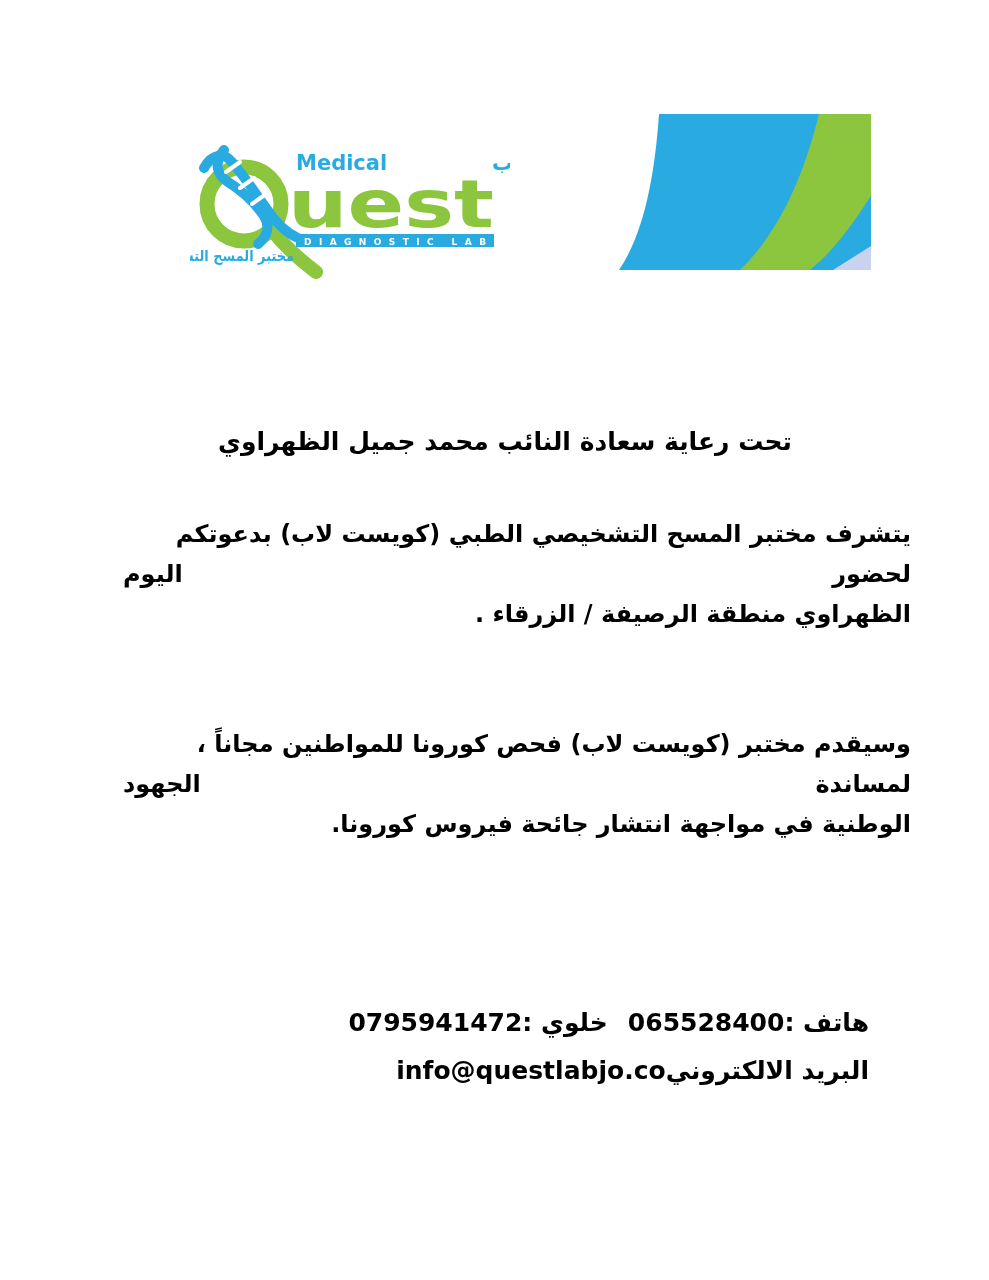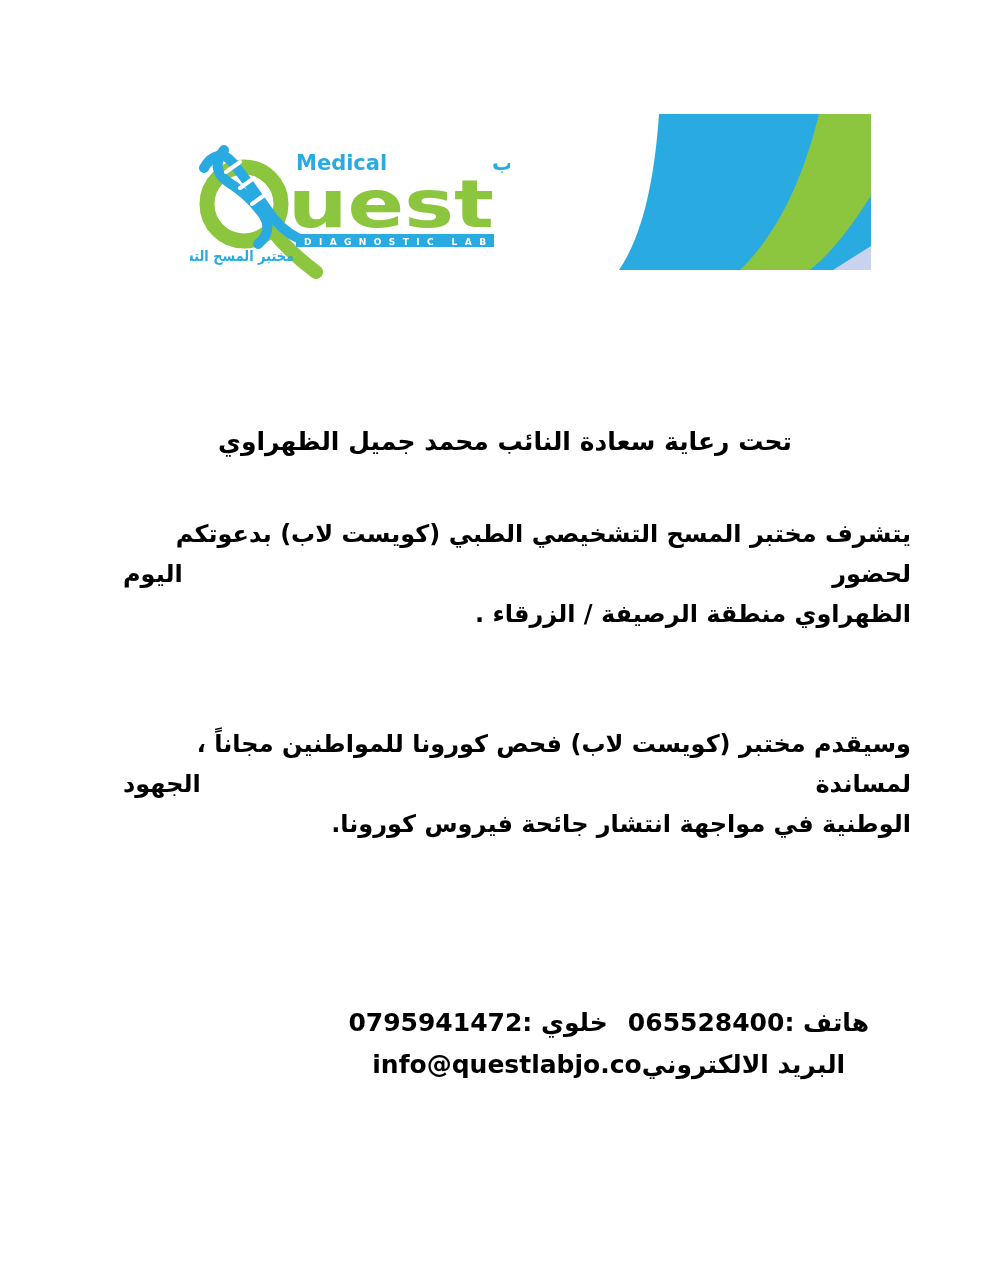--- a/index.html
+++ b/index.html
@@ -37,21 +37,21 @@
   #para-1 { top:724px; }
   #para-2 { top:864px; }
 
   
   .contact {
     position:absolute; top:1002px; right:120px;
     direction:rtl; text-align:right;
     font-size:25px; font-weight:bold;
   }
   .contact .row { line-height:42px; }
-  .contact .row + .row { margin-top:0;text-align:center; }
+  .contact .row + .row { margin-top:6px; }
   .contact .gap { display:inline-block; width:20px; }
 </style>
 </head>
 <body>
 
 <div class="logo-wrap">
   <svg width="320" height="150" viewBox="0 0 320 150">
 
     <circle cx="54" cy="62" r="37" fill="none" stroke="#8CC63F" stroke-width="15"></circle>
 

